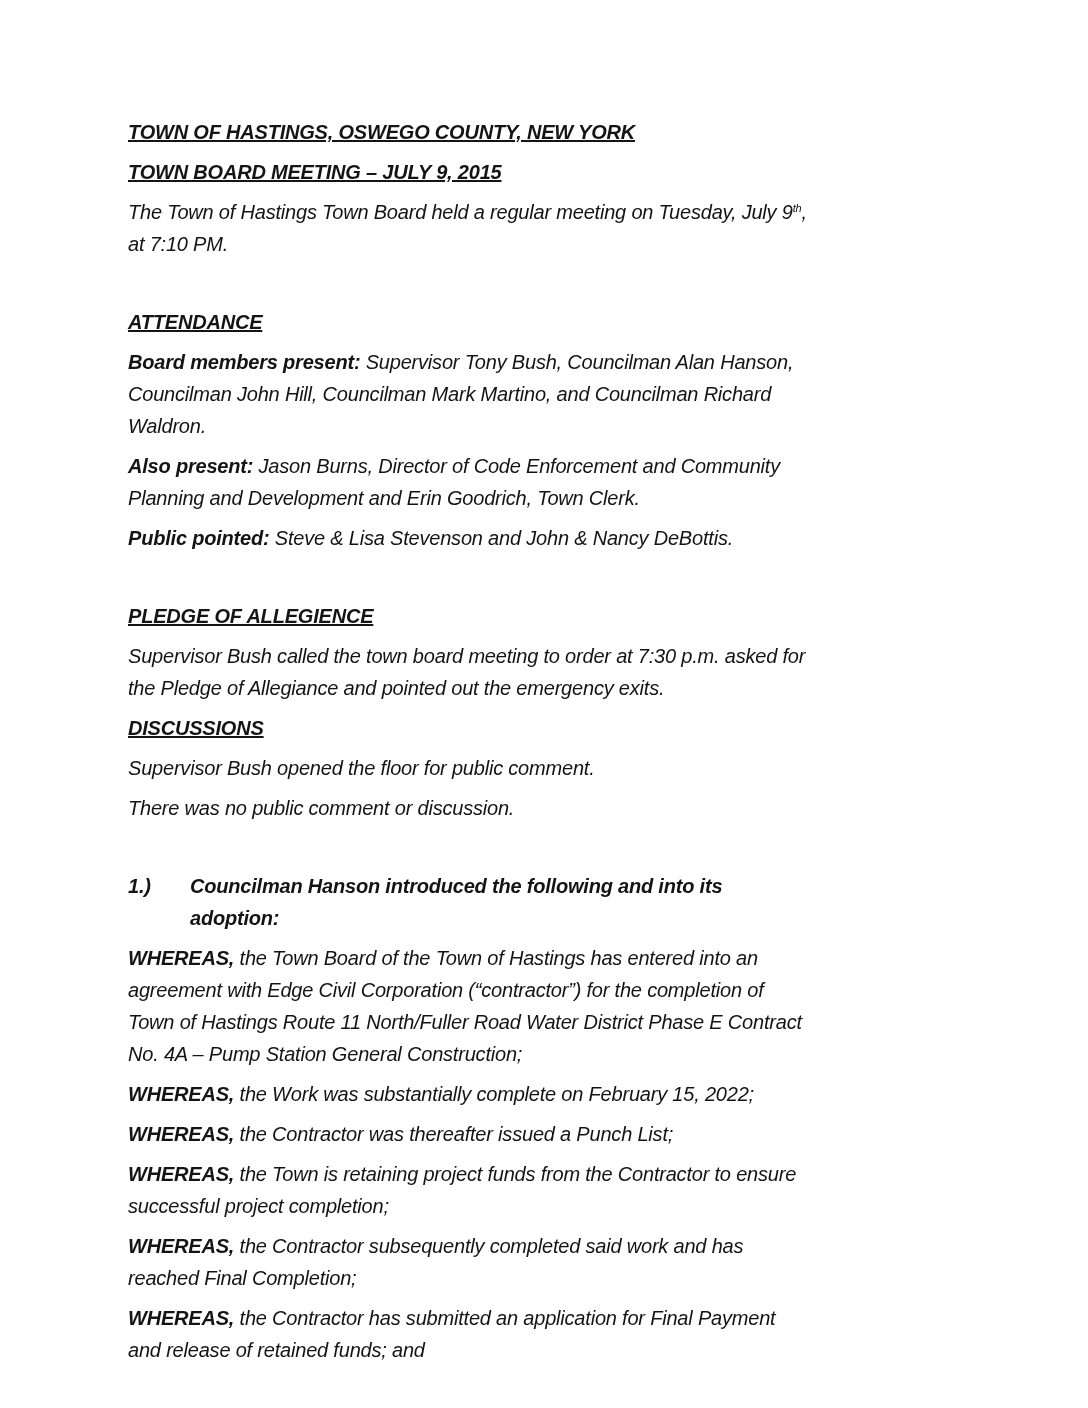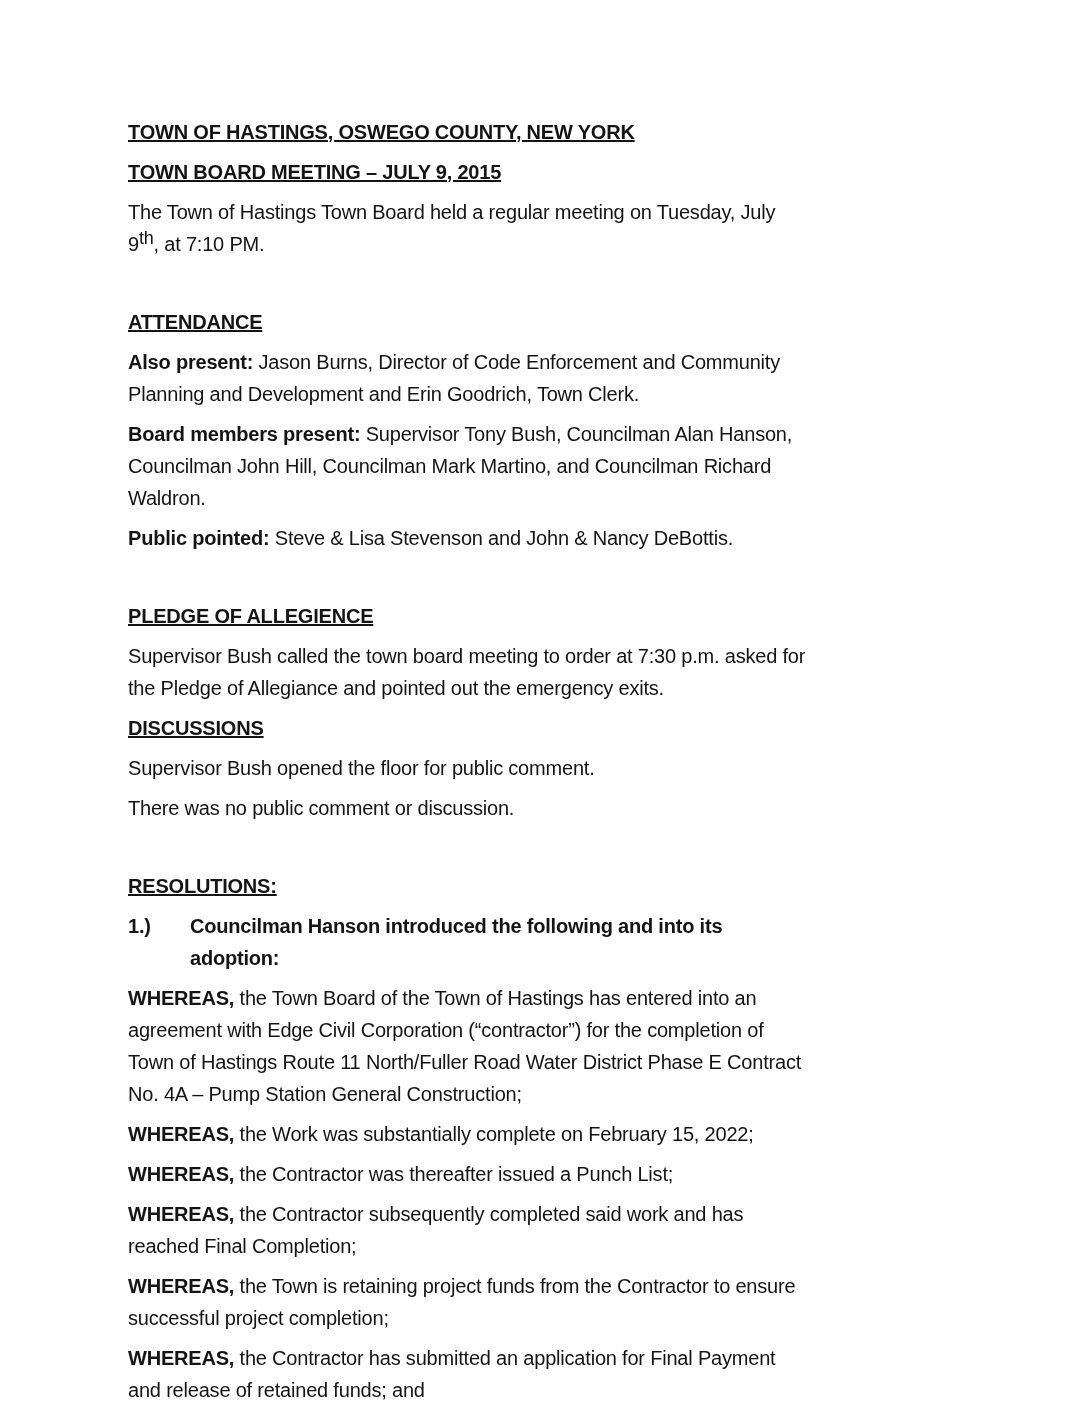--- a/index.html
+++ b/index.html
@@ -13,20 +13,21 @@
     overflow: hidden;
     font-family: "Liberation Sans", sans-serif;
     color: #141414;
   }
   .page {
     box-sizing: border-box;
     width: 940px;
     height: 1408px;
     padding: 116px 130px 16px 128px;
     background: #ffffff;
+    font-style: italic;
   }
   p {
     margin: 0 0 8px 0;
     font-size: 20px;
     line-height: 32px;
     letter-spacing: -0.2px;
   }
   .heading {
     font-weight: bold;
   }
@@ -40,21 +41,21 @@
     height: 38px;
   }
   .res-item {
     display: flex;
     font-weight: bold;
   }
   .res-num {
     flex: 0 0 62px;
   }
   sup.ord {
-    font-size: 18px;
+    font-size: 11px;
     line-height: 0;
     vertical-align: baseline;
     position: relative;
     top: -7px;
   }
 </style>
 </head>
 <body>
 
 <div class="page">
@@ -62,52 +63,51 @@
   <p class="heading"><span class="u">TOWN OF HASTINGS, OSWEGO COUNTY, NEW YORK</span></p>
 
   <p class="heading"><span class="u">TOWN BOARD MEETING – JULY 9, 2015</span></p>
 
   <p><span>The Town of Hastings Town Board held a regular meeting on Tuesday, July 9</span><sup class="ord">th</sup><span>, at 7:10 PM.</span></p>
 
   <div class="gap"></div>
 
   <p class="heading"><span class="u">ATTENDANCE</span></p>
 
+  <p><span class="lead">Board members present:</span><span> Supervisor Tony Bush, Councilman Alan Hanson, Councilman John Hill, Councilman Mark Martino, and Councilman Richard Waldron.</span></p>
+
   <p><span class="lead">Also present:</span><span> Jason Burns, Director of Code Enforcement and Community Planning and Development and Erin Goodrich, Town Clerk.</span></p>
-
-  <p><span class="lead">Board members present:</span><span> Supervisor Tony Bush, Councilman Alan Hanson, Councilman John Hill, Councilman Mark Martino, and Councilman Richard Waldron.</span></p>
 
   <p><span class="lead">Public pointed:</span><span> Steve &amp; Lisa Stevenson and John &amp; Nancy DeBottis.</span></p>
 
   <div class="gap"></div>
 
   <p class="heading"><span class="u">PLEDGE OF ALLEGIENCE</span></p>
 
   <p>Supervisor Bush called the town board meeting to order at 7:30 p.m. asked for the Pledge of Allegiance and pointed out the emergency exits.</p>
 
   <p class="heading"><span class="u">DISCUSSIONS</span></p>
 
   <p>Supervisor Bush opened the floor for public comment.</p>
 
   <p>There was no public comment or discussion.</p>
 
   <div class="gap"></div>
 
-  <p class="heading"><span class="u">RESOLUTIONS:</span></p>
 
   <p class="res-item">
       <span class="res-num">1.)</span>
       <span>Councilman Hanson introduced the following and into its adoption:</span>
     </p>
 
   <p><span class="lead">WHEREAS,</span><span> the Town Board of the Town of Hastings has entered into an agreement with Edge Civil Corporation (“contractor”) for the completion of Town of Hastings Route 11 North/Fuller Road Water District Phase E Contract No. 4A – Pump Station General Construction;</span></p>
 
   <p><span class="lead">WHEREAS,</span><span> the Work was substantially complete on February 15, 2022;</span></p>
 
   <p><span class="lead">WHEREAS,</span><span> the Contractor was thereafter issued a Punch List;</span></p>
 
+  <p><span class="lead">WHEREAS,</span><span> the Town is retaining project funds from the Contractor to ensure successful project completion;</span></p>
+
   <p><span class="lead">WHEREAS,</span><span> the Contractor subsequently completed said work and has reached Final Completion;</span></p>
-
-  <p><span class="lead">WHEREAS,</span><span> the Town is retaining project funds from the Contractor to ensure successful project completion;</span></p>
 
   <p><span class="lead">WHEREAS,</span><span> the Contractor has submitted an application for Final Payment and release of retained funds; and</span></p>
 
 </div>
 
 </body></html>

